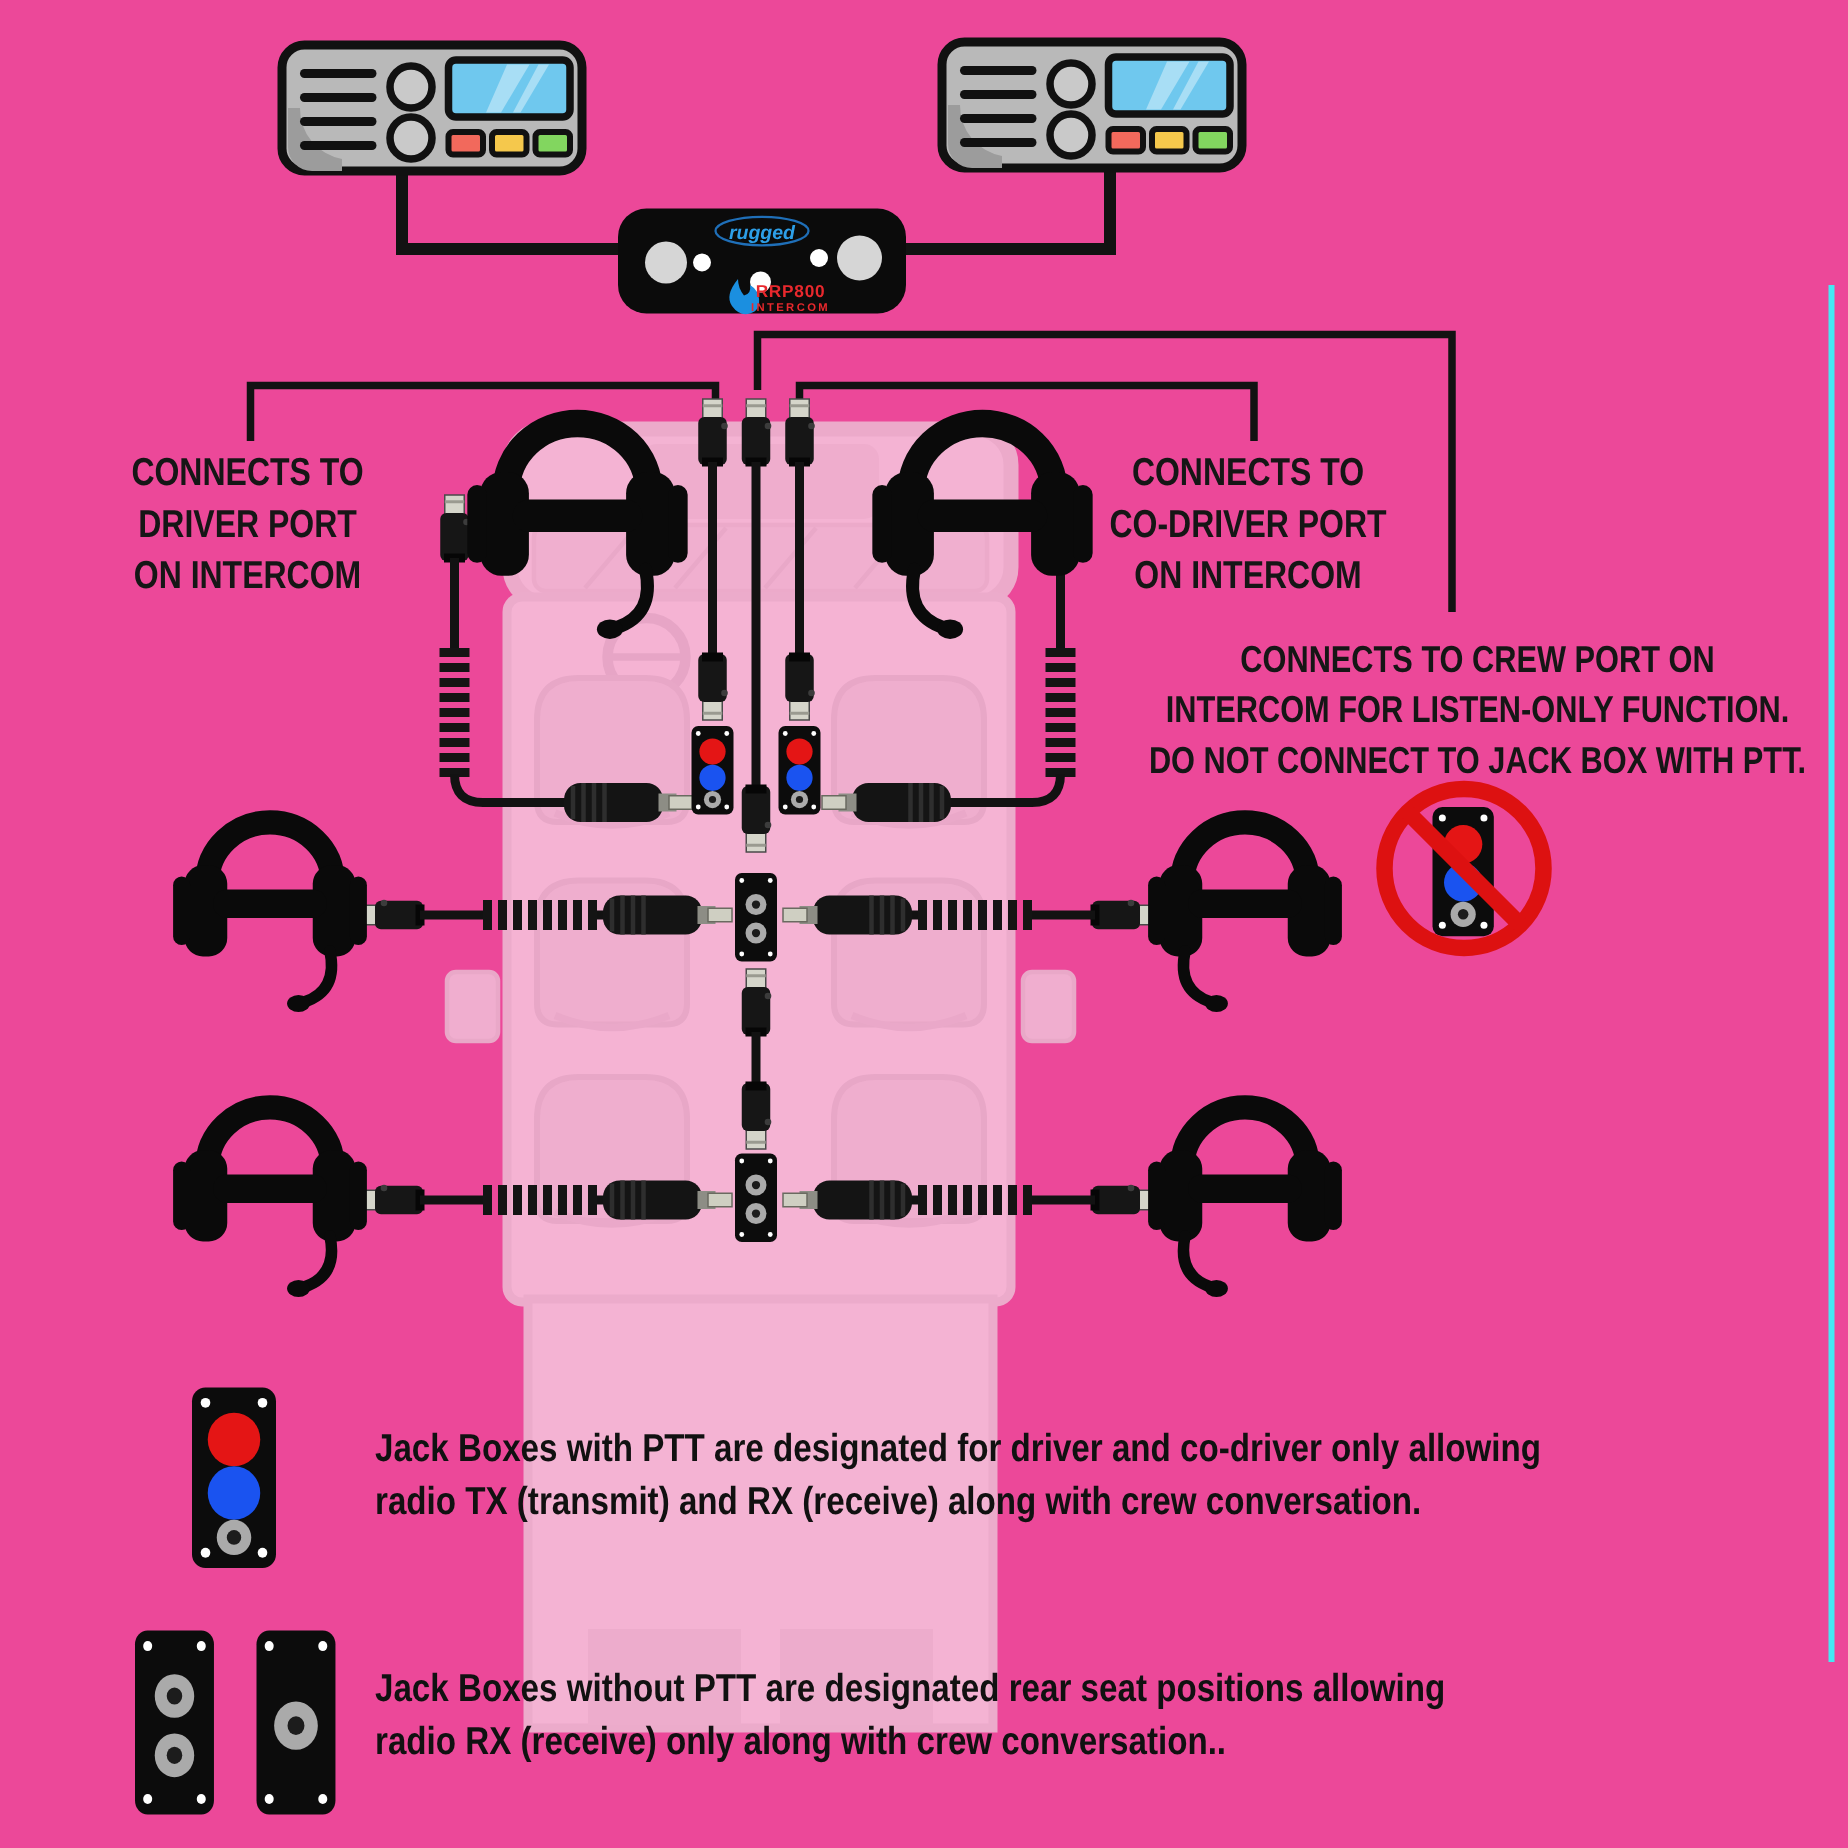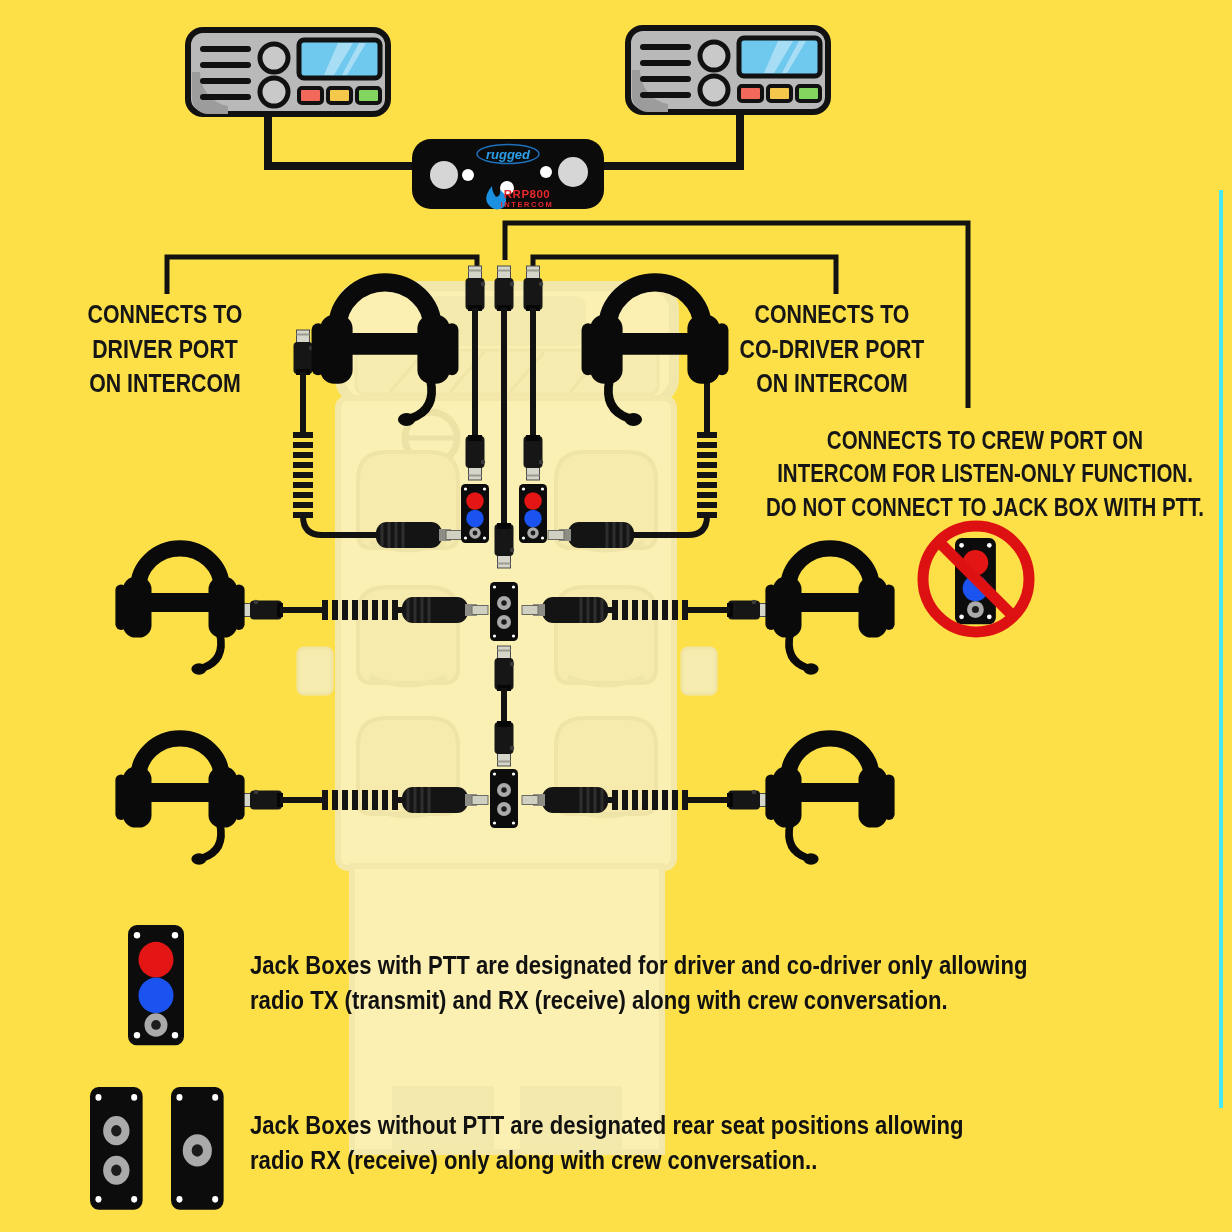--- a/index.html
+++ b/index.html
@@ -1,16 +1,16 @@
 <!DOCTYPE html>
 <html><head>
 <meta charset="utf-8">
 <style>
   html,body{margin:0;padding:0;background:#fff;}
-  .canvas{position:relative;width:1232px;height:1232px;background:#fde047;overflow:hidden;
+  .canvas{position:relative;width:1232px;height:1232px;background:#ec4899;overflow:hidden;
           font-family:"Liberation Sans",sans-serif;}
   .diagram-svg{position:absolute;left:0;top:0;}
   .callout{position:absolute;color:#161616;font-weight:700;text-align:center;
            transform:scaleX(0.82);transform-origin:center top;line-height:1.33;}
   .callout span{display:block;white-space:nowrap;}
   #label-driver{left:40px;top:297px;width:250px;font-size:26px;}
   #label-codriver{left:707px;top:297px;width:250px;font-size:26px;}
   #label-crew{left:705px;top:424px;width:560px;font-size:25px;}
   .note{position:absolute;left:250px;color:#111;font-weight:700;font-size:26px;line-height:1.35;
         transform:scaleX(0.85);transform-origin:left top;}

